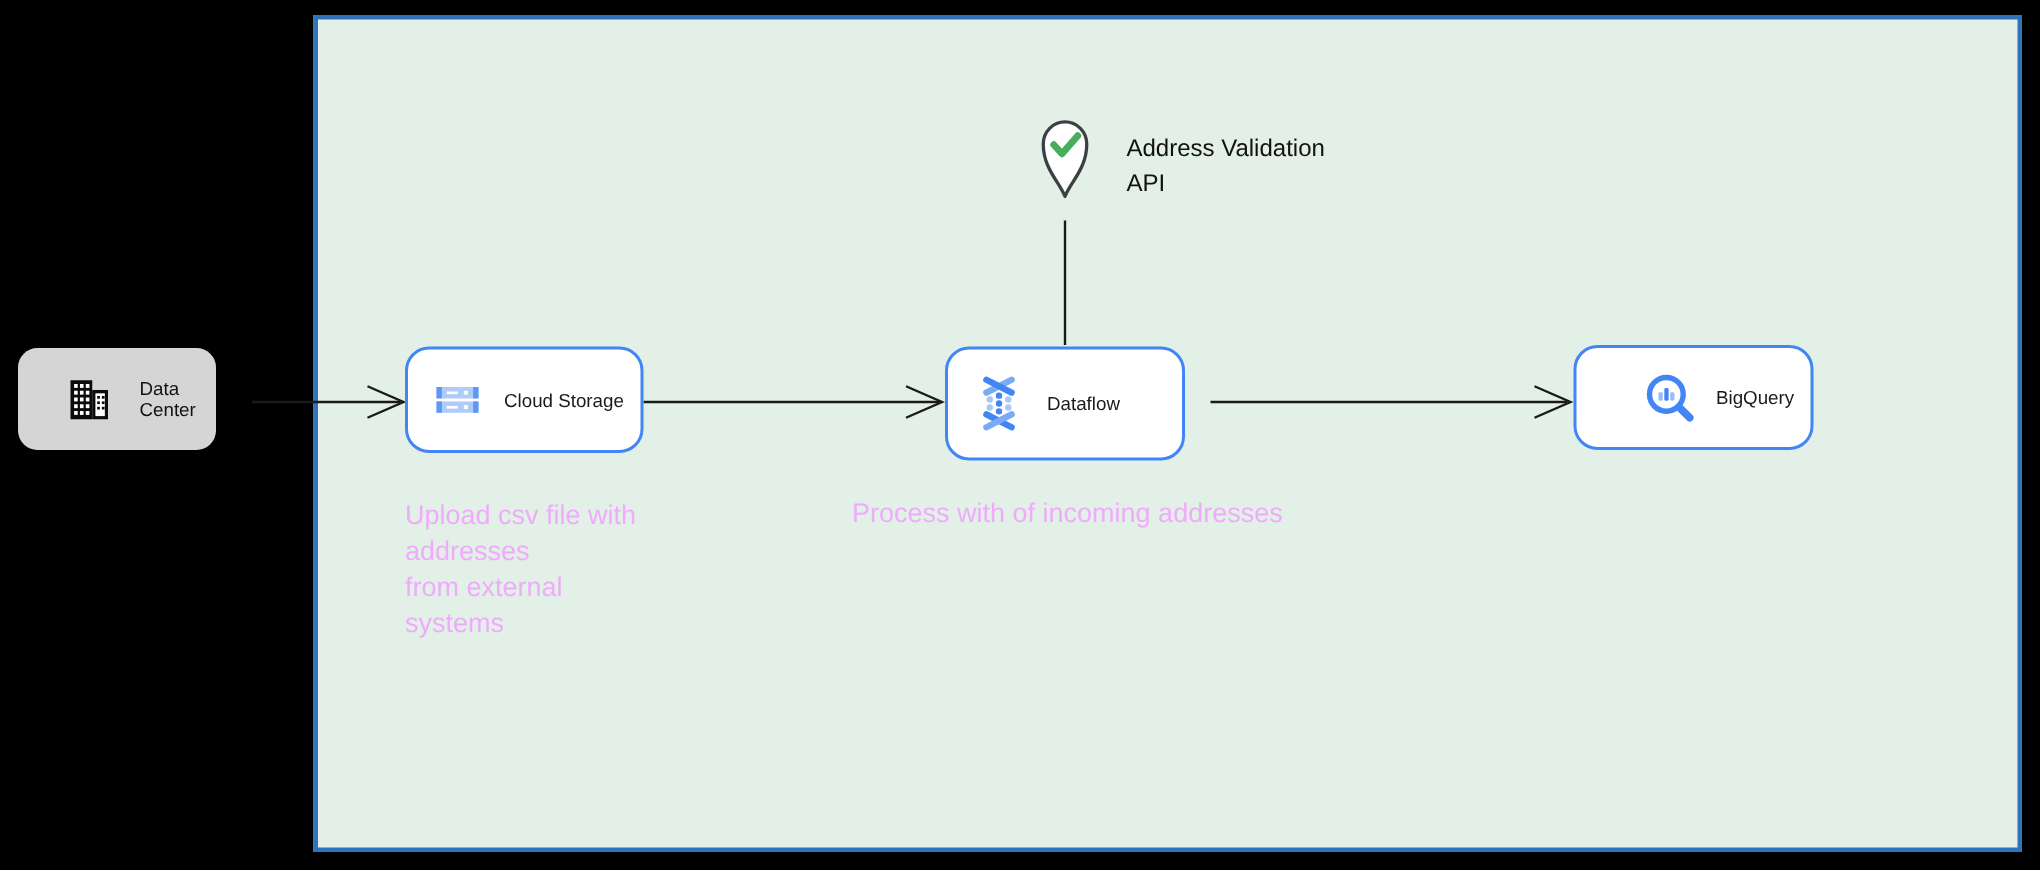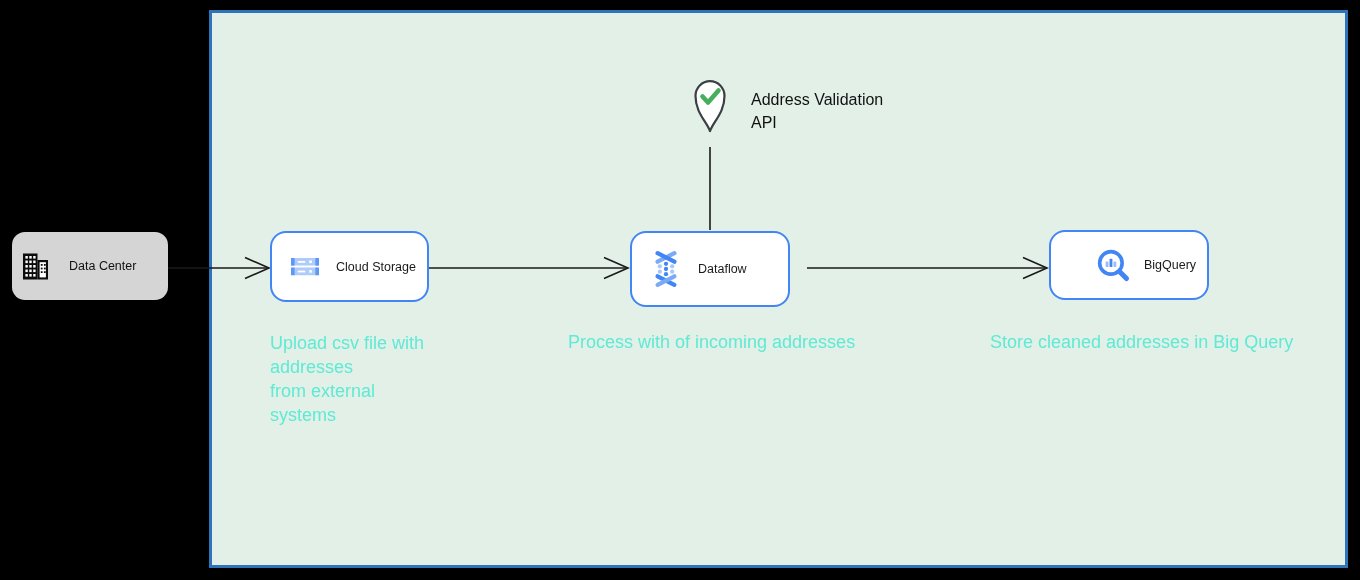--- a/index.html
+++ b/index.html
@@ -8,37 +8,37 @@
   .stage { position: relative; width: 1360px; height: 580px; background: #000; }
 
   .container-box {
     position: absolute; left: 209px; top: 10px; width: 1139px; height: 558px;
     background: #e2f0e7; border: 3px solid #2e74ba;
   }
 
   .connectors { position: absolute; left: 0; top: 0; width: 1360px; height: 580px; z-index: 2; pointer-events: none; }
 
   .ext-node {
-    position: absolute; left: 12px; top: 232px; width: 156px; height: 68px;
+    position: absolute; left: 12px; top: 232px; width: 132px; height: 68px;
     background: #d5d5d5; border-radius: 13px; z-index: 3;
-    display: flex; align-items: center; padding-left: 8px; gap: 18px;
+    display: flex; align-items: center; padding-left: 32px; gap: 18px;
   }
   .ext-node .label { font-size: 12.5px; color: #111; }
 
   .gcp-node {
     position: absolute; background: #fff; border: 2px solid #4285f4; border-radius: 16px;
     display: flex; align-items: center; padding-left: 15px; gap: 13px; z-index: 3;
   }
   .gcp-node .label { font-size: 12.5px; color: #1a1a1a; }
   .node-cloud-storage { left: 270px; top: 231px; width: 159px; height: 71px; }
   .node-dataflow     { left: 630px; top: 231px; width: 160px; height: 76px; }
   .node-bigquery     { left: 1049px; top: 230px; width: 160px; height: 70px; padding-left: 44px; }
 
   .caption {
-    position: absolute; z-index: 3; font-size: 18px; line-height: 24px; color: #5eead4;
+    position: absolute; z-index: 3; font-size: 18px; line-height: 24px; color: #f0abfc;
     white-space: pre-line;
   }
   .caption-upload  { left: 270px; top: 331px; width: 230px; }
   .caption-process { left: 568px; top: 330px; width: 360px; }
   .caption-store   { left: 990px; top: 330px; width: 360px; }
 
   .api-marker { position: absolute; left: 692px; top: 78px; width: 36px; height: 56px; z-index: 3; }
   .api-label {
     position: absolute; left: 751px; top: 88px; z-index: 3;
     font-size: 16px; line-height: 23px; color: #121212; white-space: pre-line;
@@ -169,15 +169,14 @@
     <path d="M10.5,18.5 L16,24.5 L26.5,12.5" fill="none" stroke="#47ae5e" stroke-width="4.6" stroke-linecap="round" stroke-linejoin="round"></path>
   </svg>
   <div class="api-label">Address Validation
 API</div>
 
   <div class="caption caption-upload">Upload csv file with
 addresses
 from external
 systems</div>
   <div class="caption caption-process">Process with of incoming addresses</div>
-  <div class="caption caption-store">Store cleaned addresses in Big Query</div>
 
 </div>
 
 </body></html>

